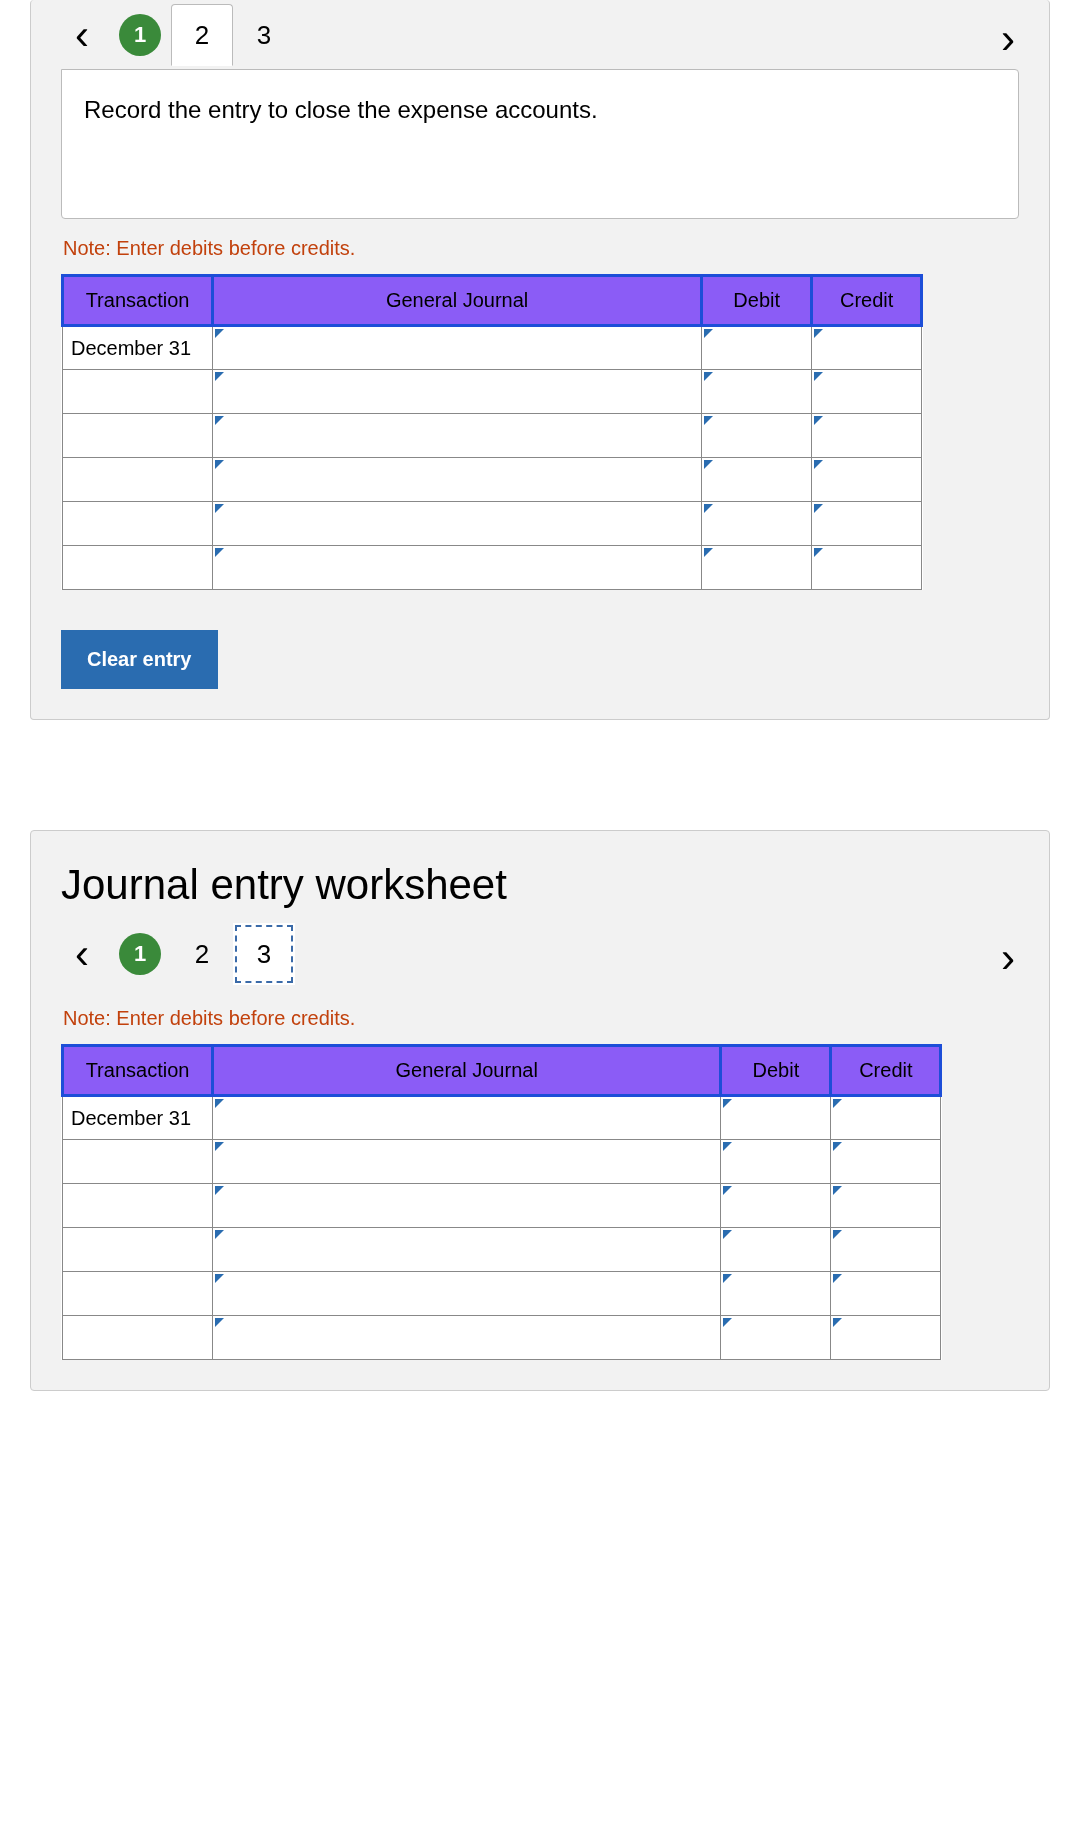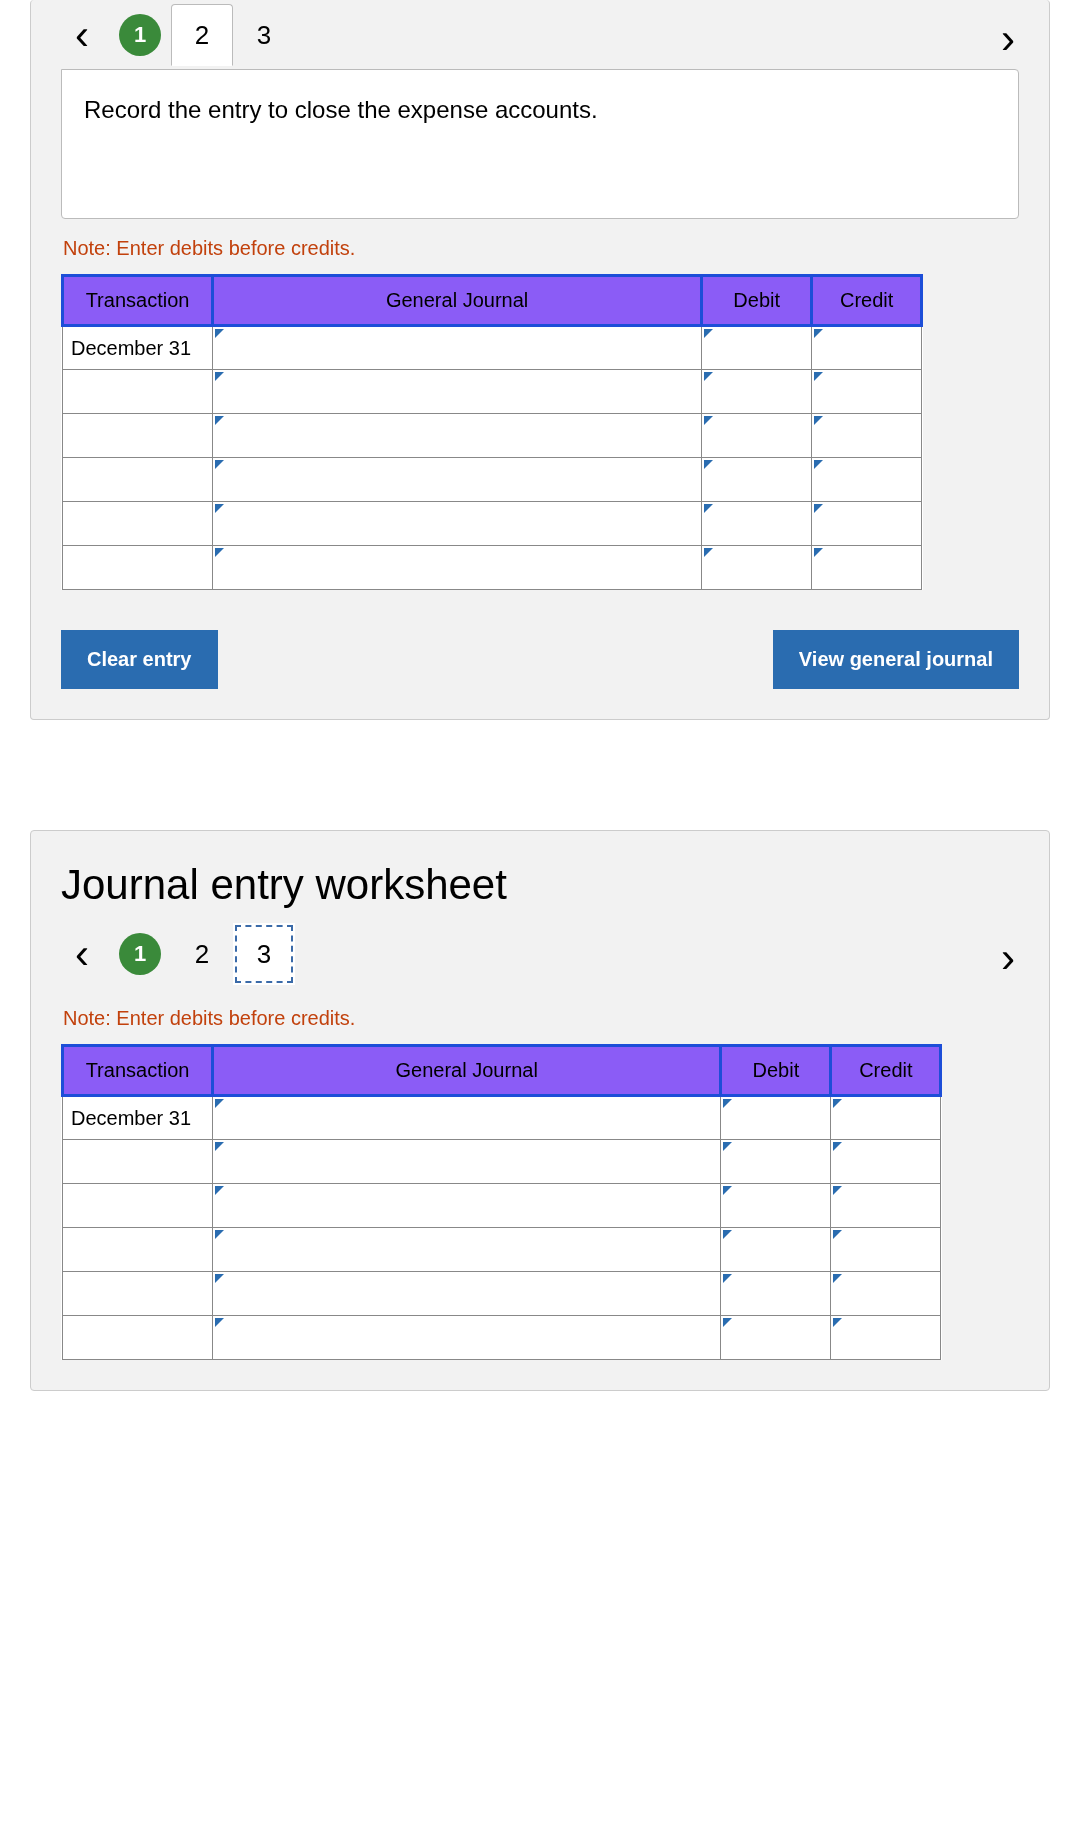--- a/index.html
+++ b/index.html
@@ -233,21 +233,20 @@
           <td class="editable"></td>
           <td class="editable"></td>
           <td class="editable"></td>
         </tr>
       </tbody>
     </table>
 
     <div class="btn-row">
       <button class="btn">Clear entry</button>
       <div class="spacer"></div>
-      <button class="btn">View general journal</button>
     </div>
   </div>
 
   <div class="gap-between"></div>
 
   <div class="panel">
 
     <div class="worksheet-title">Journal entry worksheet</div>
 
     <div class="step-row">

